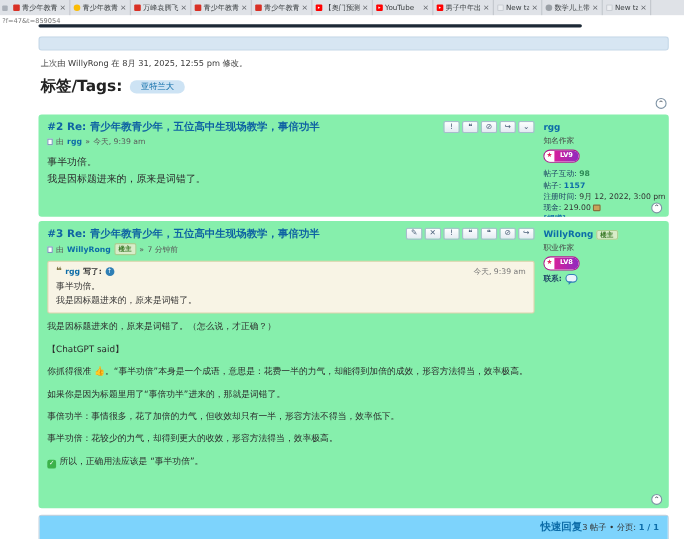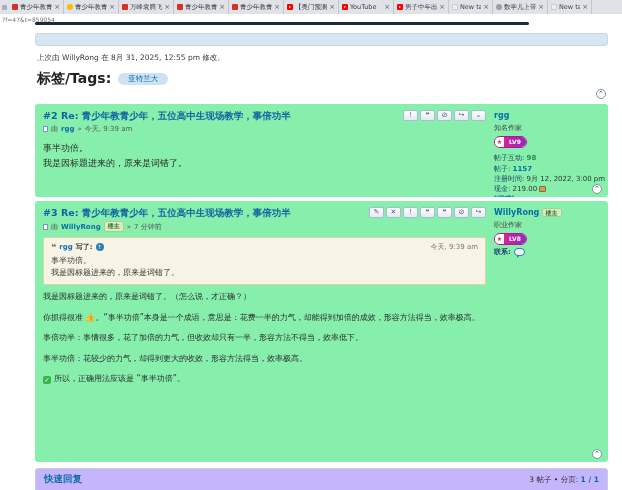--- a/index.html
+++ b/index.html
@@ -103,21 +103,21 @@
   .q-body { margin-top:3px; font-size:8px; color:#333; line-height:1.5; }
 
   .paras { margin-top:6px; font-size:8px; color:#2b2b2b; }
   .paras p { line-height:1.55; }
   .paras p.gap { margin-top:8px; }
   .check-ico { display:inline-block; width:8px; height:8px; background:#3cb24a;
     border-radius:2px; color:#fff; font-size:6px; line-height:8px; text-align:center;
     margin-right:3px; vertical-align:-1px; }
 
   .quickreply { margin-top:6px; border:1px solid #c3d1dd; border-radius:3px; background:#fff; }
-  .qr-head { background:#c4b5fd; padding:4px 8px; display:flex; justify-content:space-between;
+  .qr-head { background:#7dd3fc; padding:4px 8px; display:flex; justify-content:flex-end;
     align-items:center; border-bottom:1px solid #c3d1dd; }
   .qr-title { font-size:9.5px; font-weight:bold; color:#0c6ca8; cursor:pointer; }
   .qr-right { font-size:7.5px; color:#333; }
   .qr-right b { color:#0c6ca8; }
   .qr-body { padding:6px 8px 0; }
 </style>
 </head>
 <body>
 
 <div class="tabstrip">
@@ -280,21 +280,23 @@
           <span class="q-time">今天, 9:39 am</span>
         </div>
         <div class="q-body">
           <div>事半功倍。</div>
           <div>我是因标题进来的，原来是词错了。</div>
         </div>
       </div>
 
       <div class="paras">
         <p>我是因标题进来的，原来是词错了。（怎么说，才正确？）</p>
+        <p class="gap">【ChatGPT said】</p>
         <p class="gap">你抓得很准 👍。“事半功倍”本身是一个成语，意思是：花费一半的力气，却能得到加倍的成效，形容方法得当，效率极高。</p>
+        <p class="gap">如果你是因为标题里用了“事倍功半”进来的，那就是词错了。</p>
         <p class="gap">事倍功半：事情很多，花了加倍的力气，但收效却只有一半，形容方法不得当，效率低下。</p>
         <p class="gap">事半功倍：花较少的力气，却得到更大的收效，形容方法得当，效率极高。</p>
         <p class="gap"><span class="check-ico">✓</span><span>所以，正确用法应该是 “事半功倍”。</span></p>
       </div>
     </div>
 
     <div class="profile">
       <div>
         <span class="uname">WillyRong</span>
         <span class="badge-op">楼主</span>

